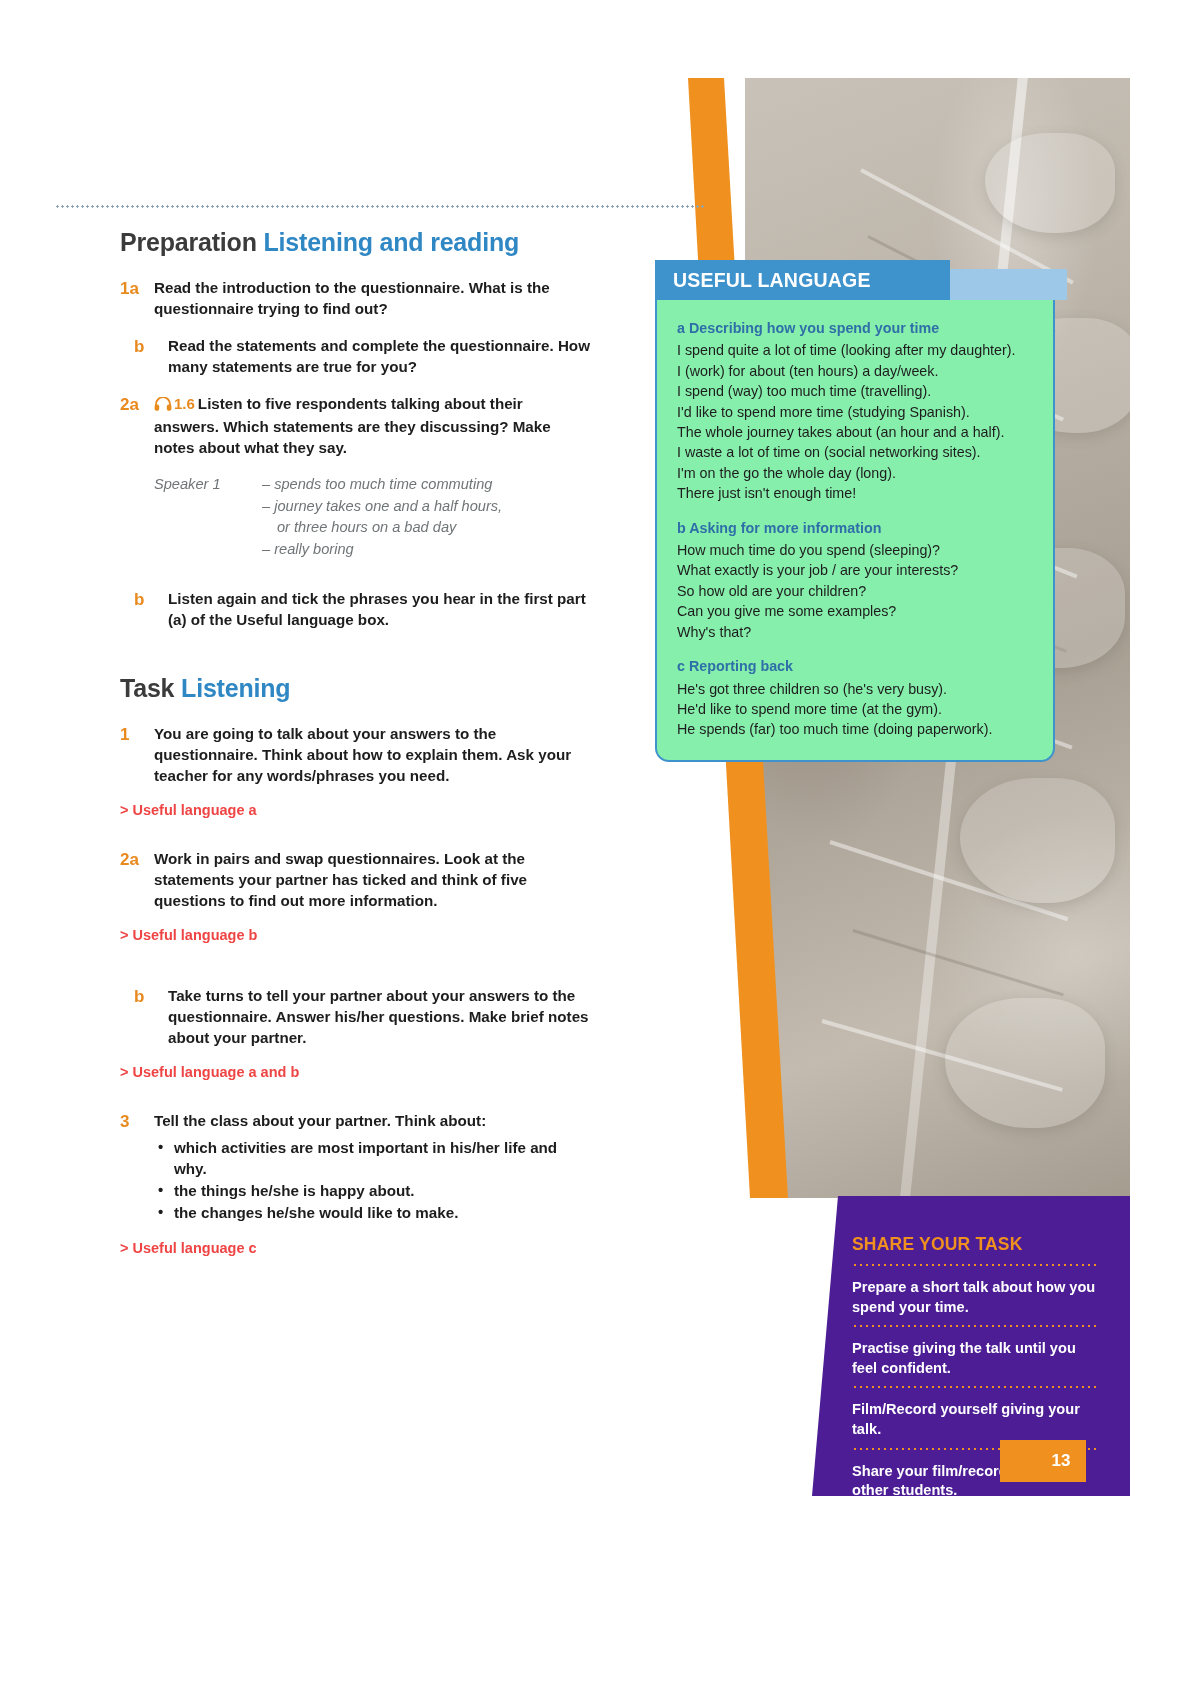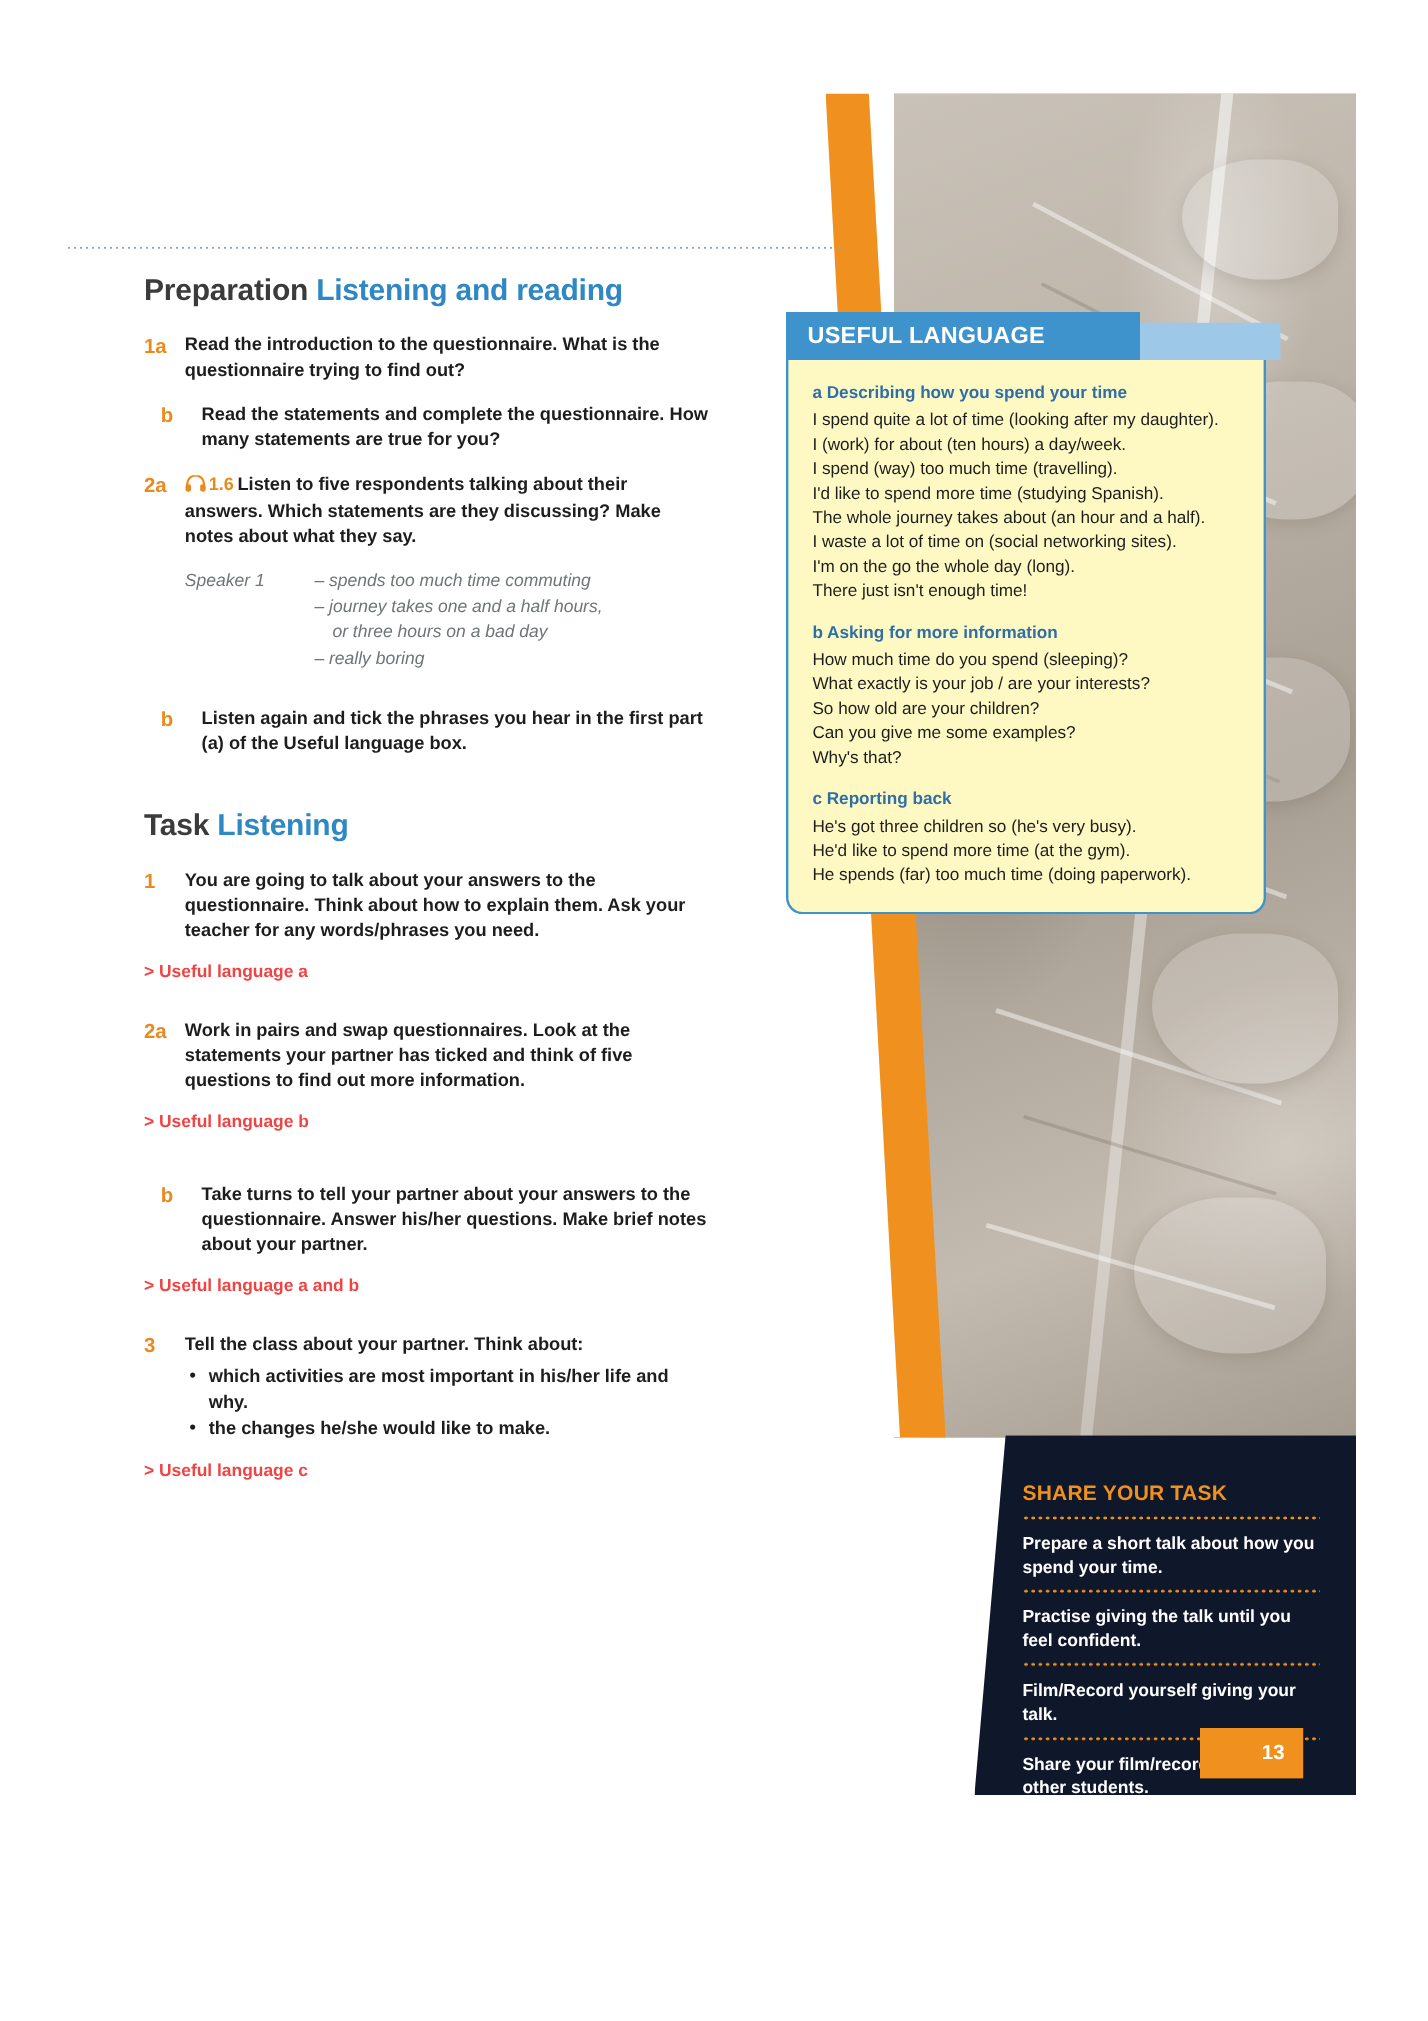--- a/index.html
+++ b/index.html
@@ -241,21 +241,21 @@
     left: 295px;
     top: 9px;
     width: 117px;
     height: 31px;
     background: #9ec8e8;
   }
   .ul-body {
     position: relative;
     margin-top: 0;
     width: 400px;
-    background: #fef9c3;
+    background: #86efac;
     border: 2px solid #3e93cd;
     border-top: none;
     border-radius: 0 0 14px 14px;
     padding: 18px 20px 20px 20px;
     box-sizing: border-box;
     font-size: 14.3px;
     line-height: 20.4px;
     color: #1d1d1d;
   }
   .ul-tail {
@@ -276,21 +276,21 @@
   .ul-group:last-child { margin-bottom: 0; }
   .ul-line { white-space: nowrap; }
 
   
   .share-panel {
     position: absolute;
     left: 812px;
     top: 1196px;
     width: 318px;
     height: 300px;
-    background: #0f172a;
+    background: #4c1d95;
     clip-path: polygon(26px 0, 318px 0, 318px 300px, 0 300px);
     color: #ffffff;
     box-sizing: border-box;
   }
   .share-inner {
     padding: 38px 30px 0 40px;
   }
   .share-title {
     color: #f0911f;
     font-size: 17.5px;
@@ -433,20 +433,21 @@
     <div class="xref">&gt; Useful language a and b</div>
 
     <div class="spacer-md"></div>
 
     <div class="ex">
       <div class="num">3</div>
       <div class="body">
         <div>Tell the class about your partner. Think about:</div>
         <ul class="bullets">
           <li>which activities are most important in his/her life and why.</li>
+          <li>the things he/she is happy about.</li>
           <li>the changes he/she would like to make.</li>
         </ul>
       </div>
     </div>
     <div class="xref">&gt; Useful language c</div>
 
   </div>
 
   <div class="ul-box">
     <div class="ul-header">

